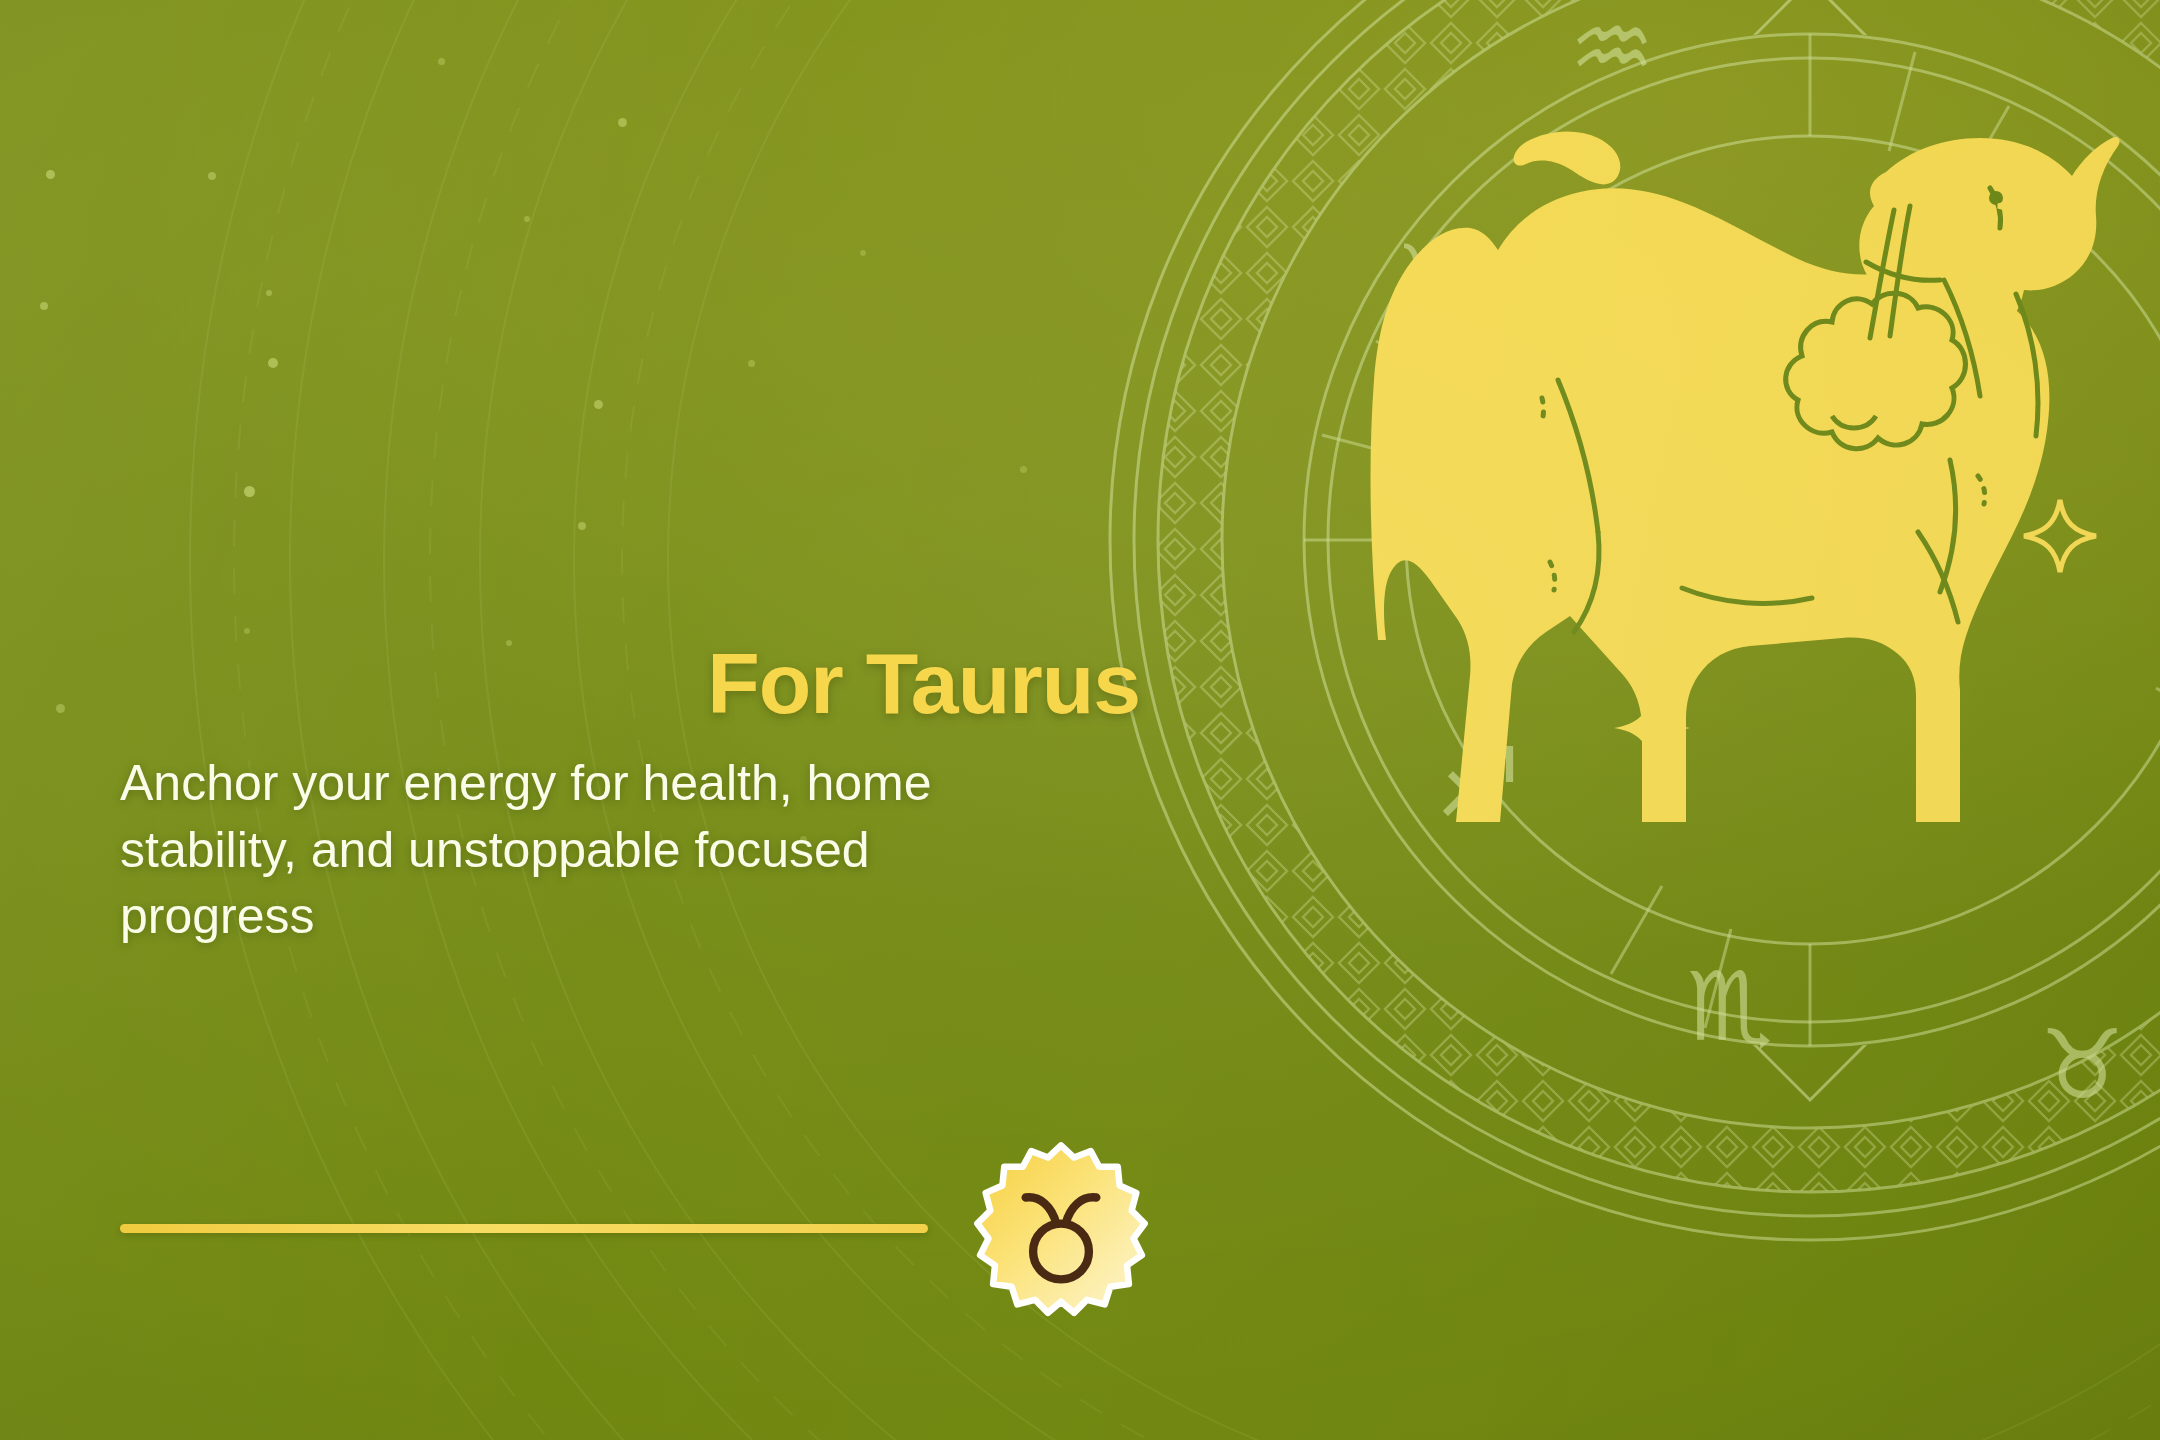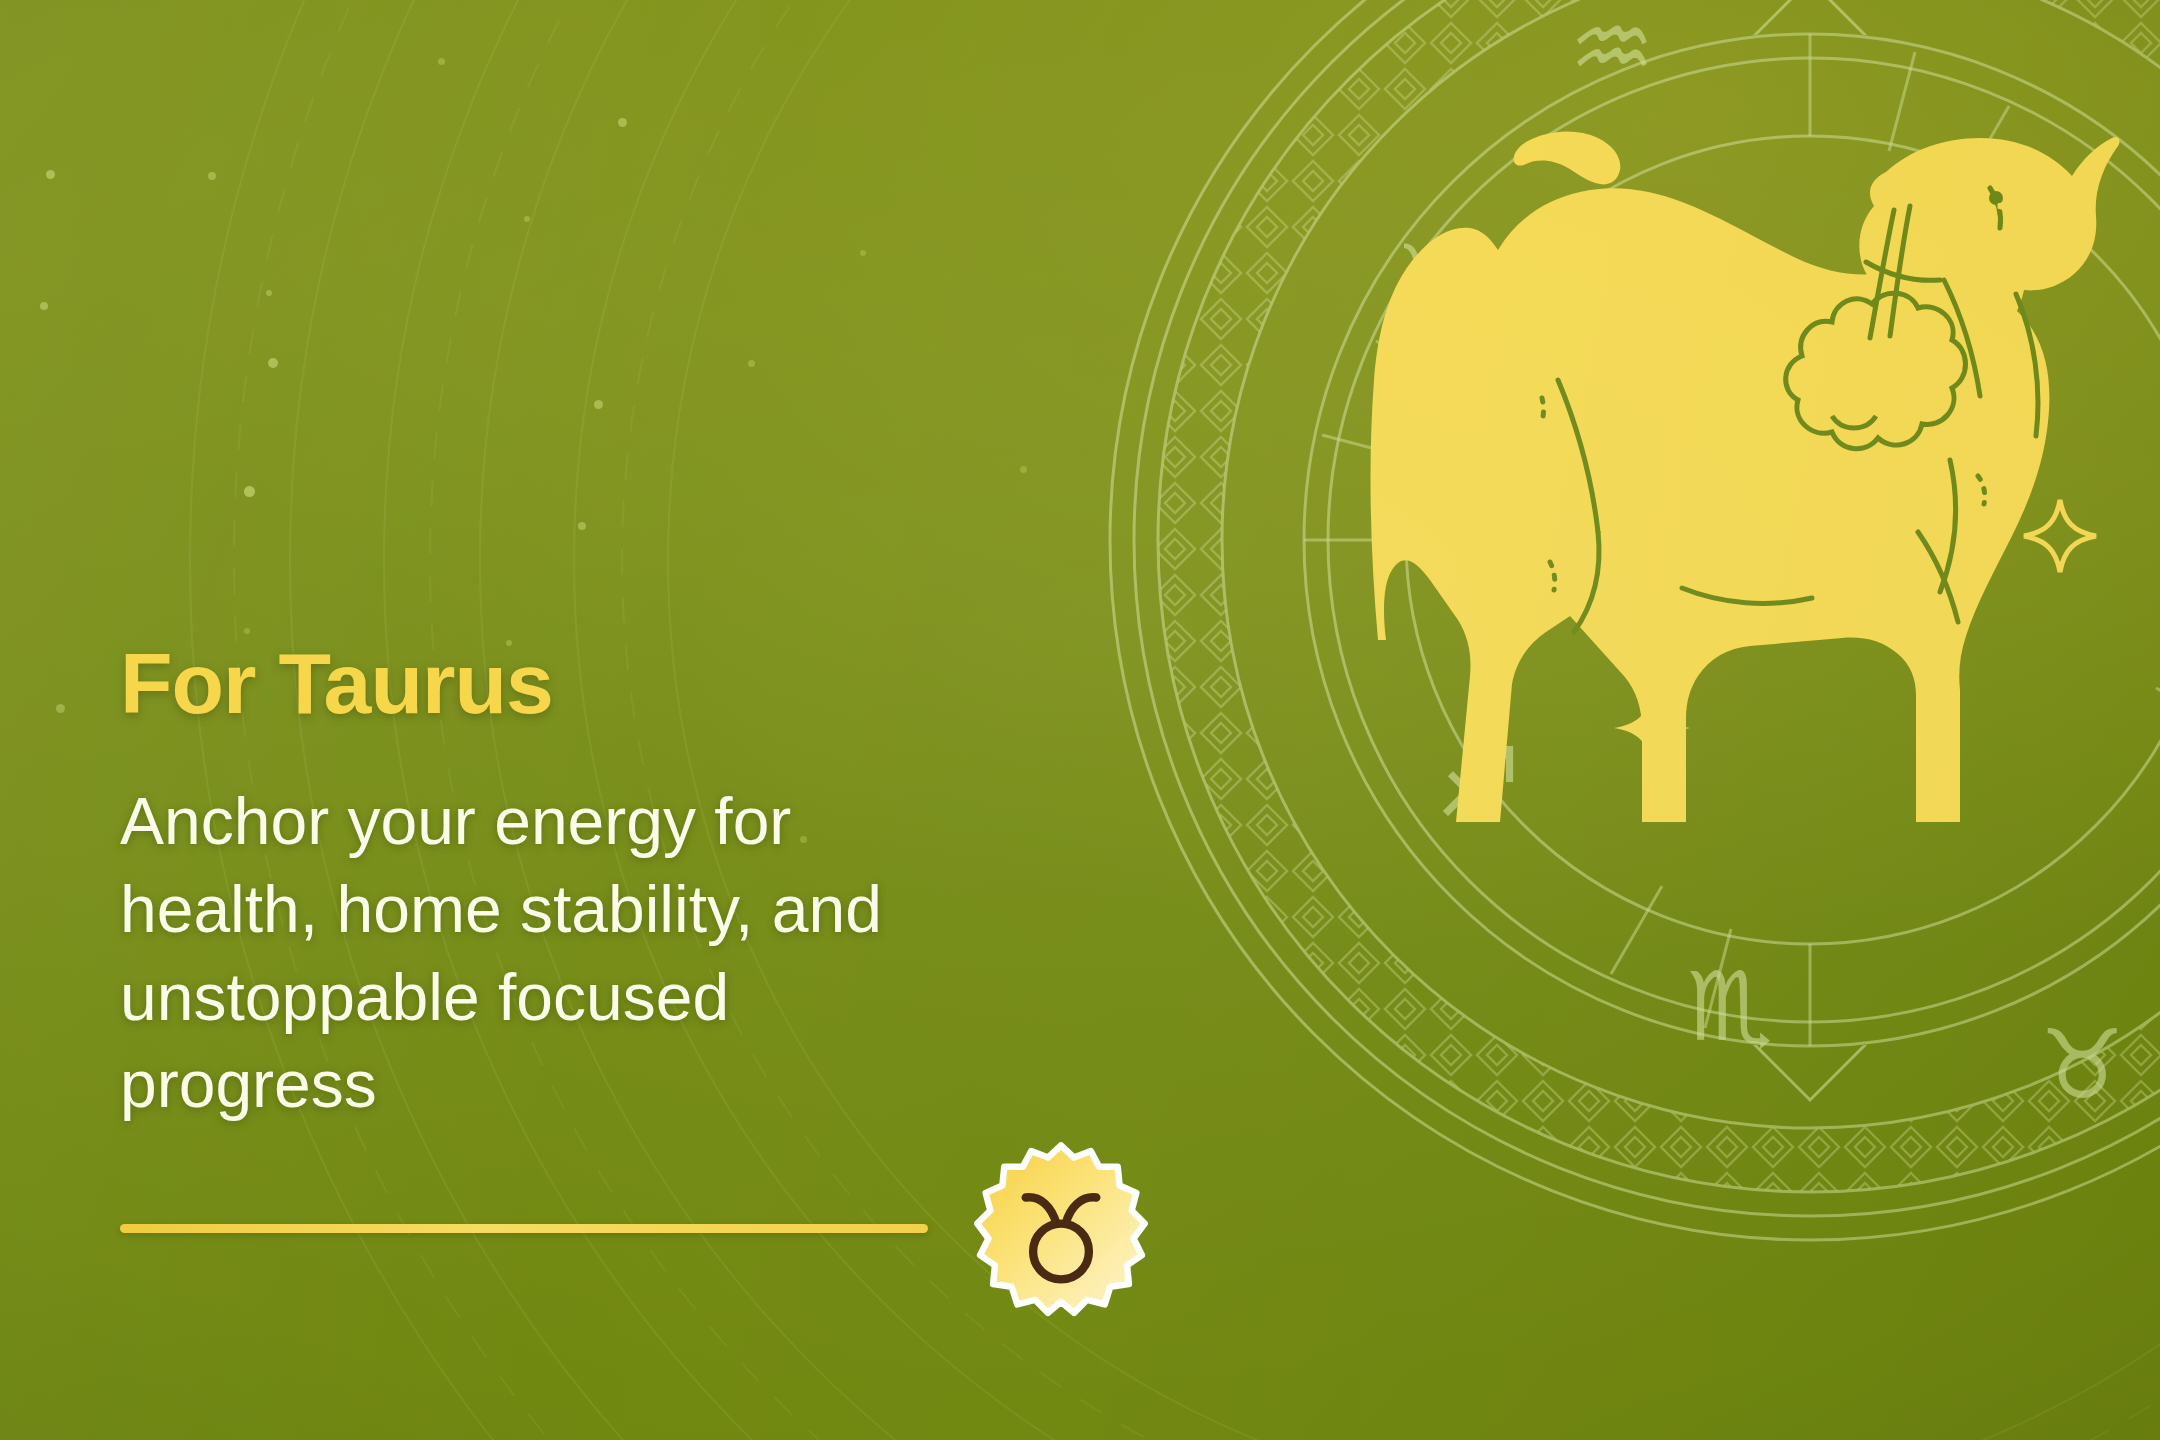--- a/index.html
+++ b/index.html
@@ -62,24 +62,25 @@
     width:1020px;
   }
   .title{
     margin:0;
     font-size:86px;
     line-height:1.0;
     font-weight:bold;
     letter-spacing:-1px;
     color:#F6D64B;
     text-shadow:0 3px 10px rgba(60,60,0,0.35);
+    text-align:right;
   }
   .subtitle{
-    margin:52px 0 0 0;
-    font-size:66px;
+    margin:24px 0 0 0;
+    font-size:50px;
     line-height:1.33;
     font-weight:normal;
     color:#FAFCE8;
     max-width:840px;
     text-shadow:0 2px 9px rgba(40,55,0,0.35);
   }
 
   
   .footer-row{
     position:absolute;

